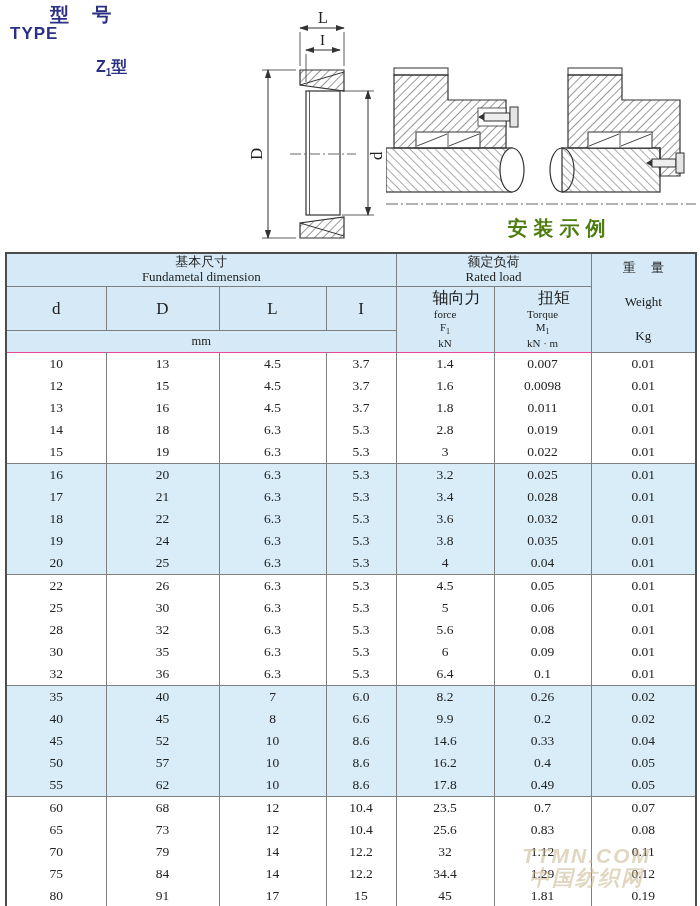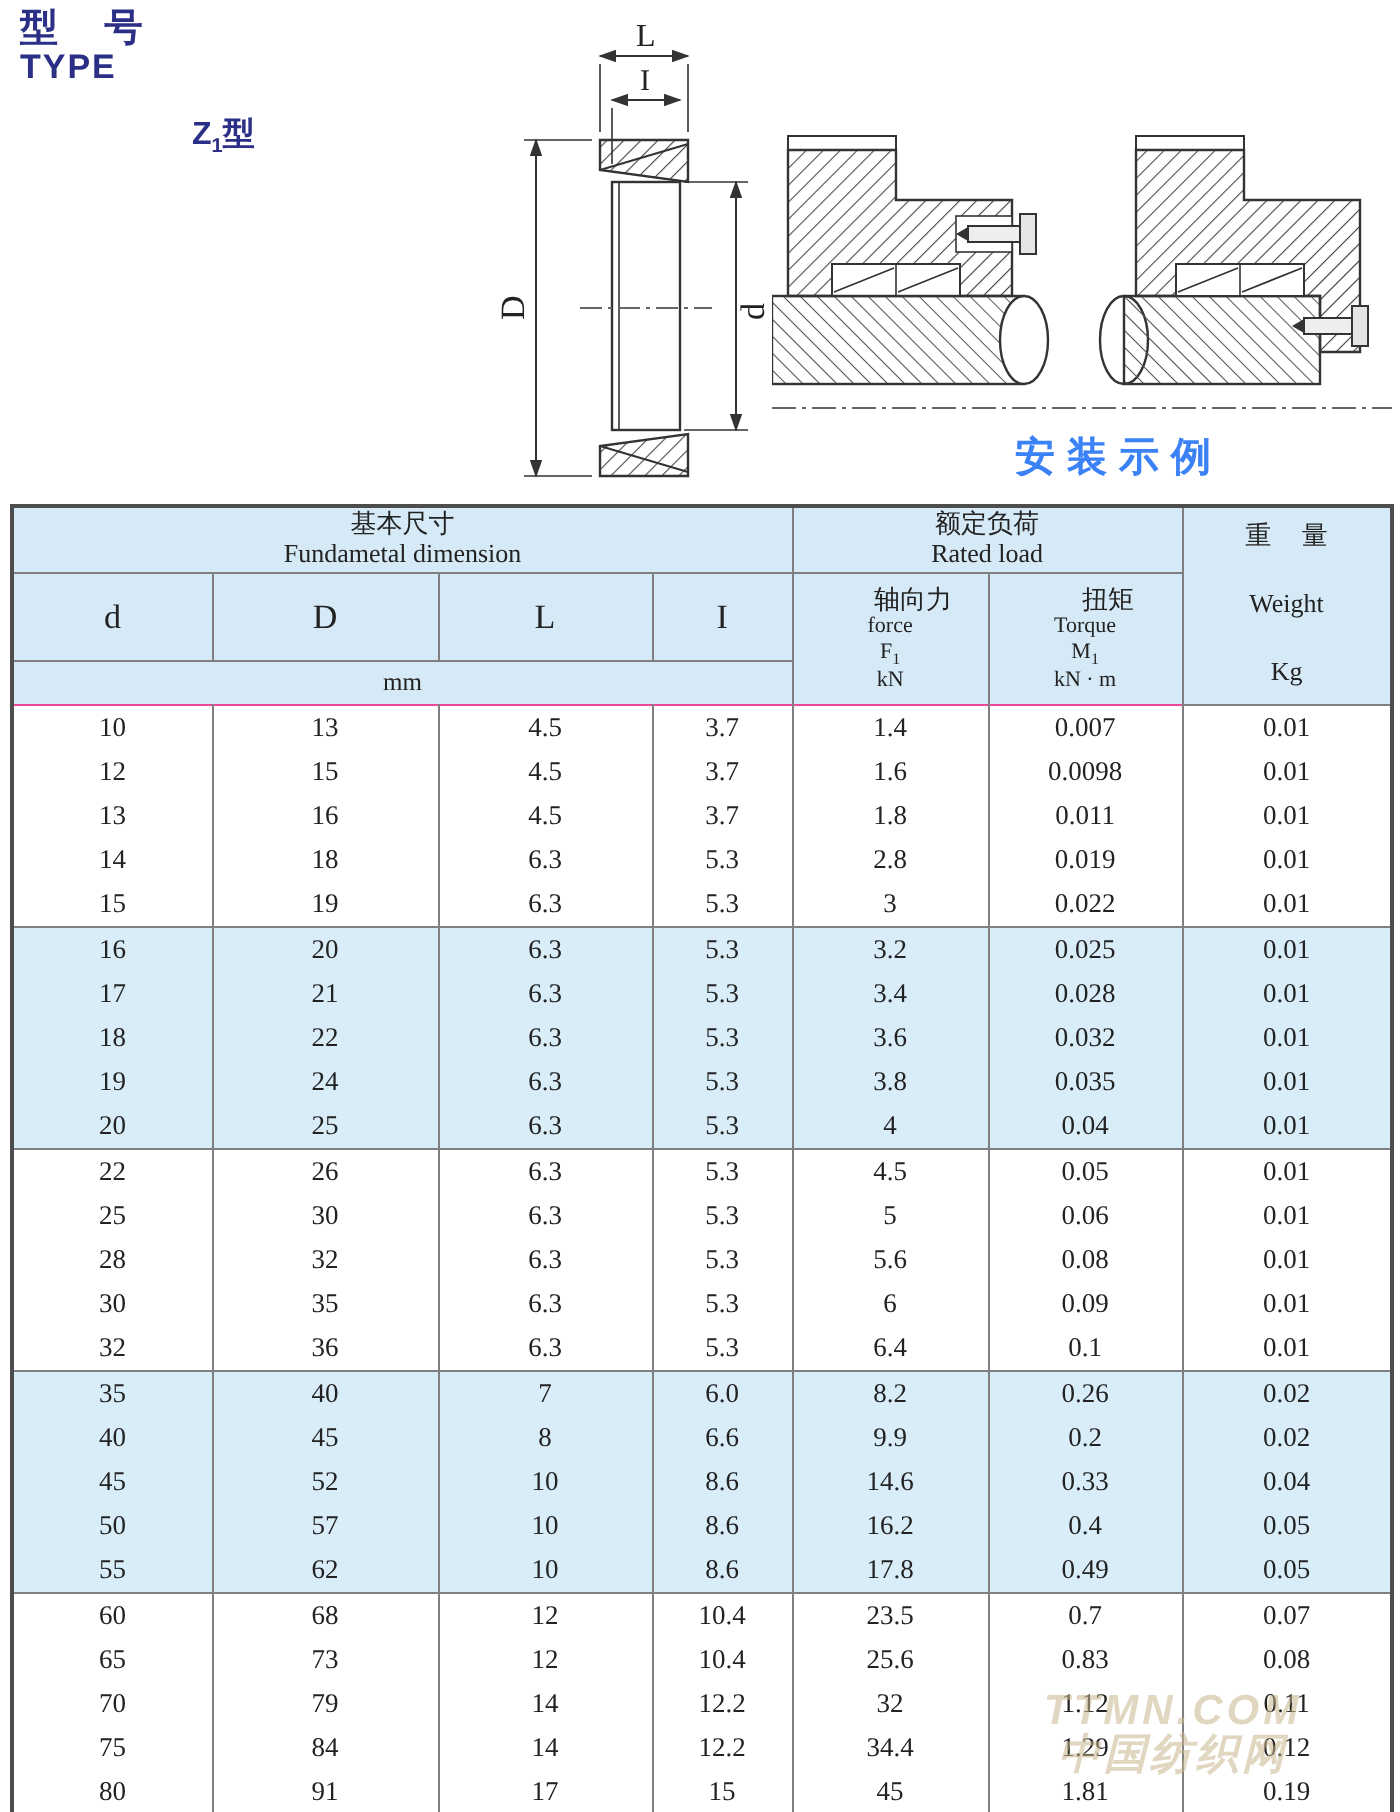--- a/index.html
+++ b/index.html
@@ -4,53 +4,53 @@
 <style>
   html,body { margin:0; padding:0; background:#ffffff; }
   .page {
     position:relative; width:700px; height:906px; background:#ffffff;
     font-family:"Liberation Serif","DejaVu Serif",serif; overflow:hidden;
   }
 
   
   .title-block { position:absolute; left:10px; top:5px; color:#2b2f85;
     font-family:"Liberation Sans","DejaVu Sans",sans-serif; font-weight:bold; }
-  .model-cn { font-size:19px; letter-spacing:9px; line-height:1.05; }
+  .model-cn { font-size:19px; letter-spacing:9px; line-height:1.05;margin-left:40px; }
   .model-en { font-size:17px; letter-spacing:1px; line-height:1.1; }
   .type-code { position:absolute; left:96px; top:17px; color:#2b2f85;
     font-family:"Liberation Sans","DejaVu Sans",sans-serif; font-weight:bold; font-size:16px;margin-top:40px; }
   .type-code sub { font-size:10px; }
 
   
   .photo-wrap { position:absolute; left:28px; top:53px; width:205px; height:188px; }
   .cross-wrap { position:absolute; left:238px; top:8px; width:154px; height:242px; }
   .install-wrap { position:absolute; left:386px; top:58px; width:310px; height:156px; }
   .install-caption { position:absolute; left:452px; top:215px; width:215px;
-    text-align:center; color:#3b82f6; font-weight:bold; font-size:20px;
+    text-align:center; color:#4d7c0f; font-weight:bold; font-size:20px;
     letter-spacing:6px; font-family:"Liberation Serif","DejaVu Serif",serif; }
 
   .photo-watermark { font-family:"Liberation Serif",serif; font-style:italic; }
 
   
   .spec-table { position:absolute; left:5px; top:252px; width:690px;
     border-collapse:collapse; table-layout:fixed;
     font-family:"Liberation Serif","DejaVu Serif",serif; }
   .spec-table th, .spec-table td {
     border-left:1px solid #7f7f7f; border-right:1px solid #7f7f7f;
     text-align:center; vertical-align:middle; color:#222; font-weight:normal; padding:0;
   }
   .spec-table { border:2px solid #4d4d4d; }
   .spec-table thead th { background:#d5eaf6; }
   .spec-table thead tr.h1 th { border-bottom:1px solid #7f7f7f; height:32px; font-size:13px; line-height:1.12; }
   .spec-table thead tr.h2 th { height:43px; font-size:17px; }
   .spec-table thead tr.h3 th { border-top:1px solid #7f7f7f; height:21px; font-size:12.5px; }
   .spec-table thead { border-bottom:1px solid #ec4899; }
 
   th.load-sub { font-size:11px !important; line-height:1.18; }
-  th.load-sub .zh { font-size:13px;padding-left:23px; }
+  th.load-sub .zh { font-size:16px;padding-left:23px; }
   th.load-sub sub { font-size:8px; }
   th.weight-cell { padding:0; }
   .weight-inner { display:flex; flex-direction:column; justify-content:space-between;
     height:96px; padding:6px 0 7px 0; box-sizing:border-box; font-size:13px; }
   .weight-inner .wt-cn { letter-spacing:6px; text-indent:6px; }
 
   .spec-table tbody { border-top:1px solid #7f7f7f; }
   .spec-table tbody td { height:22px; font-size:13.5px; background:#ffffff; }
   .spec-table tbody.shaded td { background:#d9edf8; }
 

